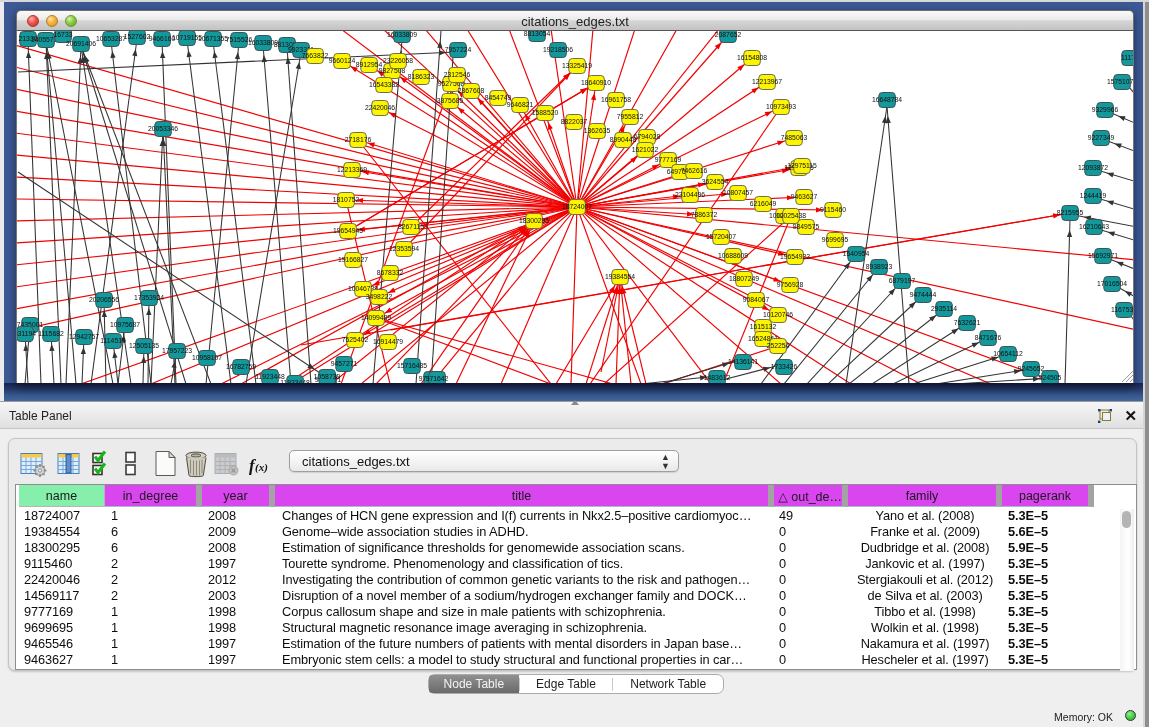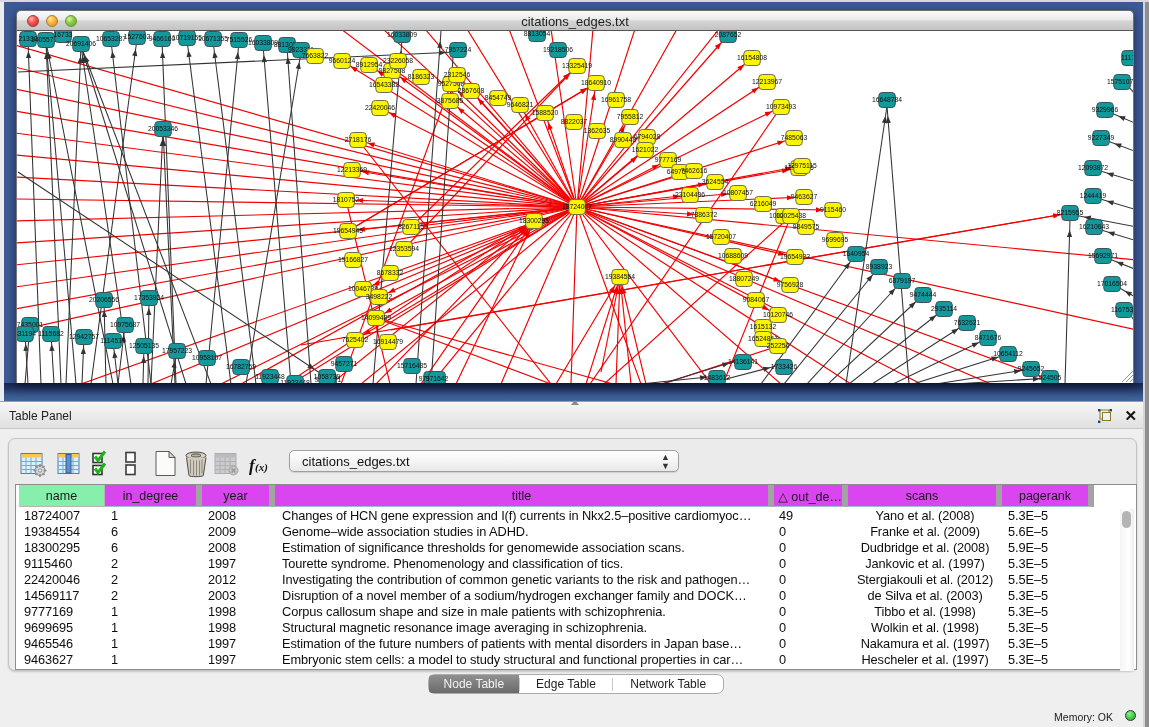--- a/index.html
+++ b/index.html
@@ -43,21 +43,21 @@
   text-align:center; padding-top:4px; height:22px; }
 .hrow .h0 { width:86px; background:#86efac; border-right:1px solid #b5b5b5; border-bottom:1px solid #b5b5b5; }
 .hrow .h1 { width:97px; } .hrow .h2 { width:73px; } .hrow .h3 { width:499px; }
 .hrow .h4 { width:74px; text-align:right; padding-left:4px; } .hrow .h5 { width:154px; } .hrow .h6 { width:92px; }
 #rows { position:absolute; left:3px; top:23px; }
 .tr { display:flex; height:16px; font-size:12.8px; color:#0d0d0d; white-space:nowrap; letter-spacing:-0.1px; }
 .tr div { overflow:hidden; }
 .c0 { width:86px; padding-left:5px; } .c1 { width:97px; padding-left:6px; }
 .c2 { width:73px; padding-left:6px; } .c3 { width:499px; padding-left:7px; }
 .c4 { width:74px; padding-left:5px; } .c5 { width:154px; text-align:center; }
-.c6 { width:92px; padding-left:6px; }
+.c6 { width:92px; padding-left:6px;font-weight:bold; }
 #vscroll { position:absolute; right:2px; top:24px; width:14px; height:162px;
   background:linear-gradient(90deg,#f4f4f4,#ffffff 60%,#ededed); }
 #vthumb { position:absolute; left:2px; top:2px; width:9px; height:17px; background:#b4b4b4; border-radius:5px; }
 
 #tabs { position:absolute; left:428px; top:273px; width:296px; height:20px; background:#fff;
   border:1px solid #ababab; border-radius:7px; display:flex; font-size:12px; color:#222; }
 #tabs .seg { height:100%; padding-top:2px; text-align:center; }
 #tabs .sel { background:linear-gradient(#909090,#6a6a6a); color:#f4f4f4; border-radius:3px 0 0 3px; }
 #tabs .d { width:1px; background:#c9c9c9; height:70%; margin-top:3px; }
 
@@ -725,21 +725,21 @@
           <div class="step">▲<br>▼</div>
           </div>
       </div>
       <div id="dtable">
         <div class="hrow">
             <div class="h0">name</div>
             <div class="h1">in_degree</div>
             <div class="h2">year</div>
           <div class="h3">title</div>
             <div class="h4">△ out_de…</div>
-            <div class="h5">scans</div>
+            <div class="h5">family</div>
             <div class="h6">pagerank</div>
           </div>
         <div id="rows">
 <div class="tr">
               <div class="c0">18724007</div>
               <div class="c1">1</div>
               <div class="c2">2008</div>
               <div class="c3">Changes of HCN gene expression and I(f) currents in Nkx2.5–positive cardiomyoc…</div>
               <div class="c4">49</div>
               <div class="c5">Yano et al. (2008)</div>

